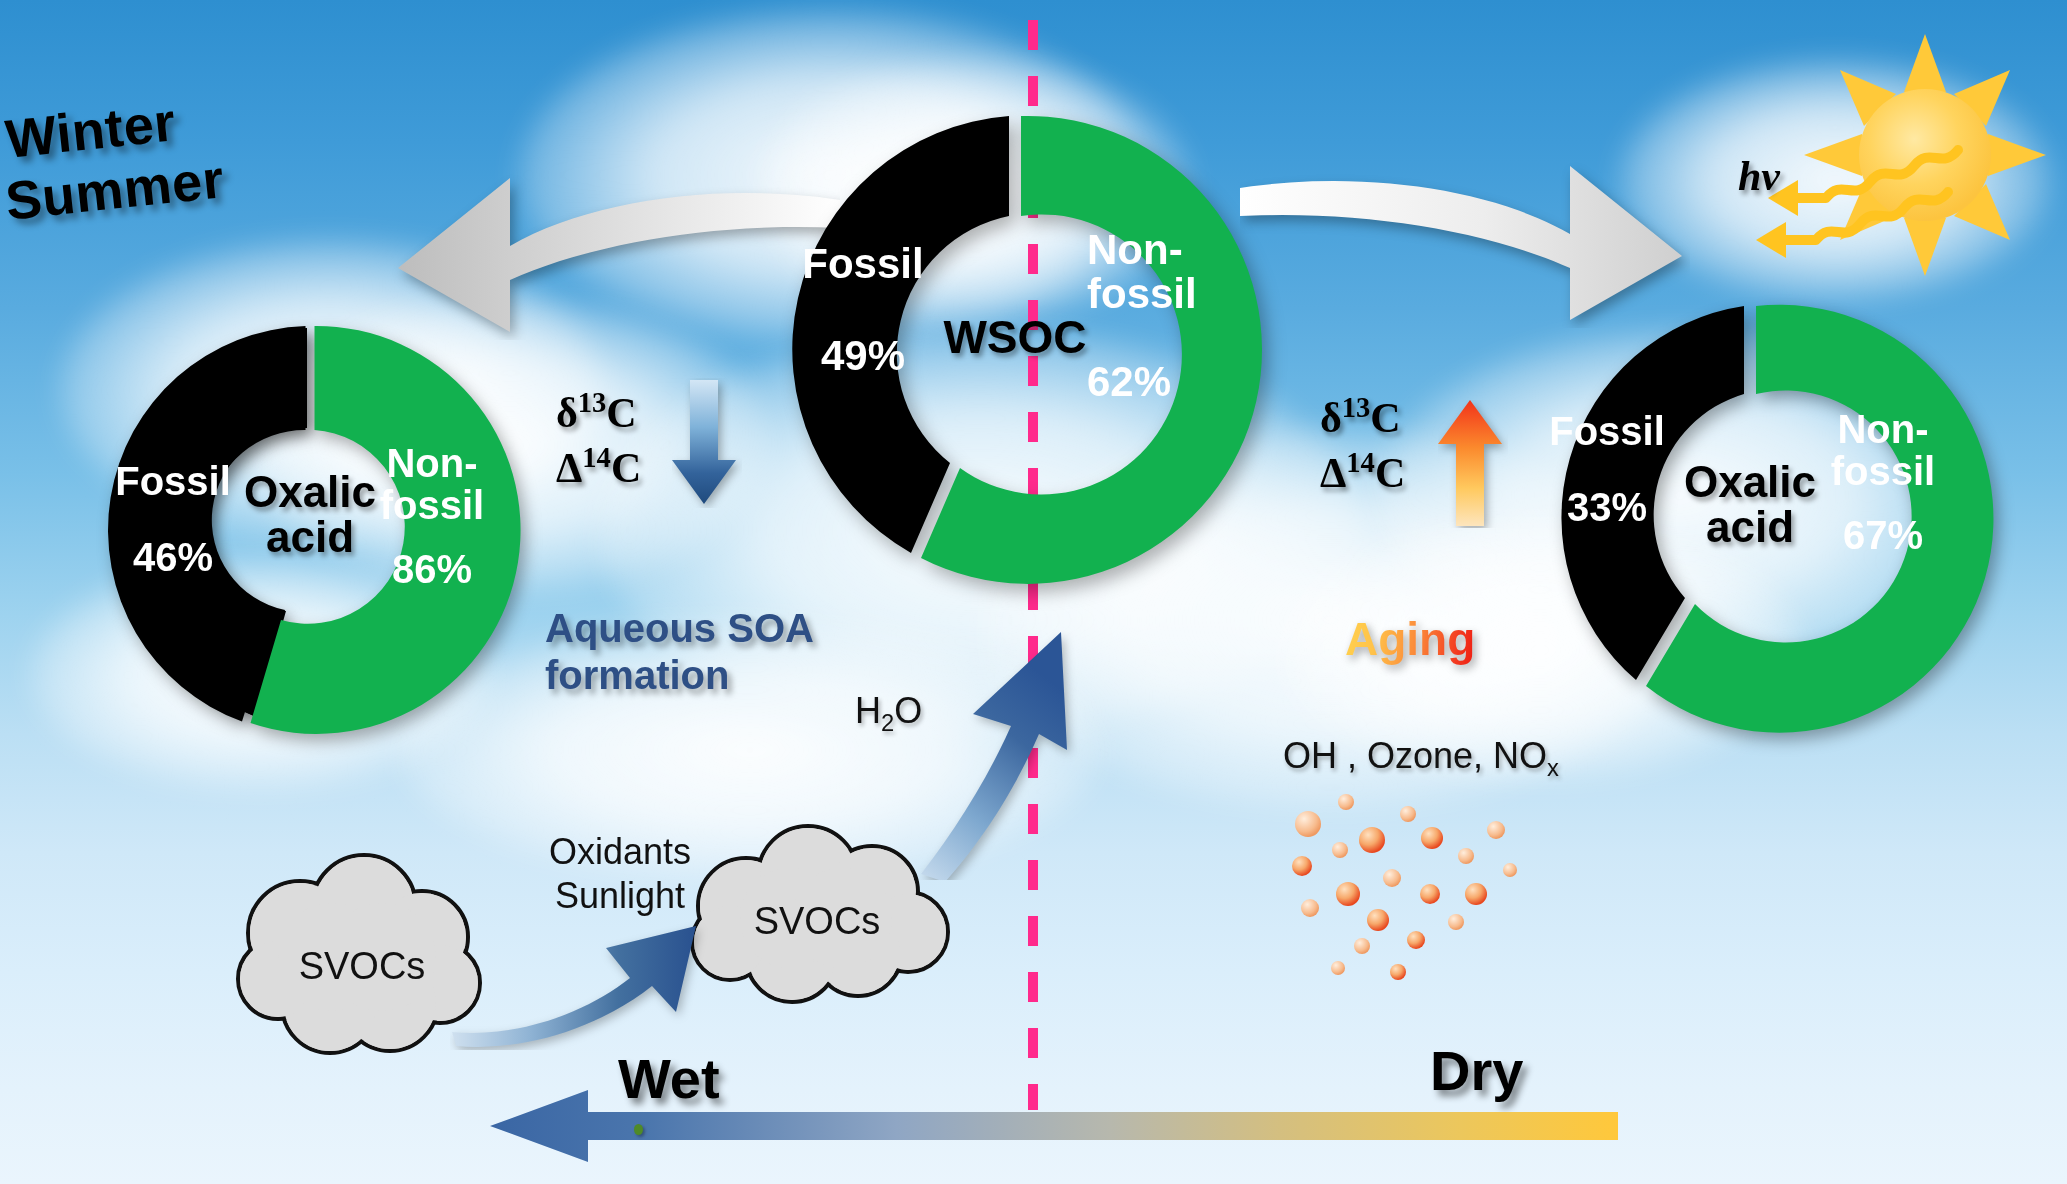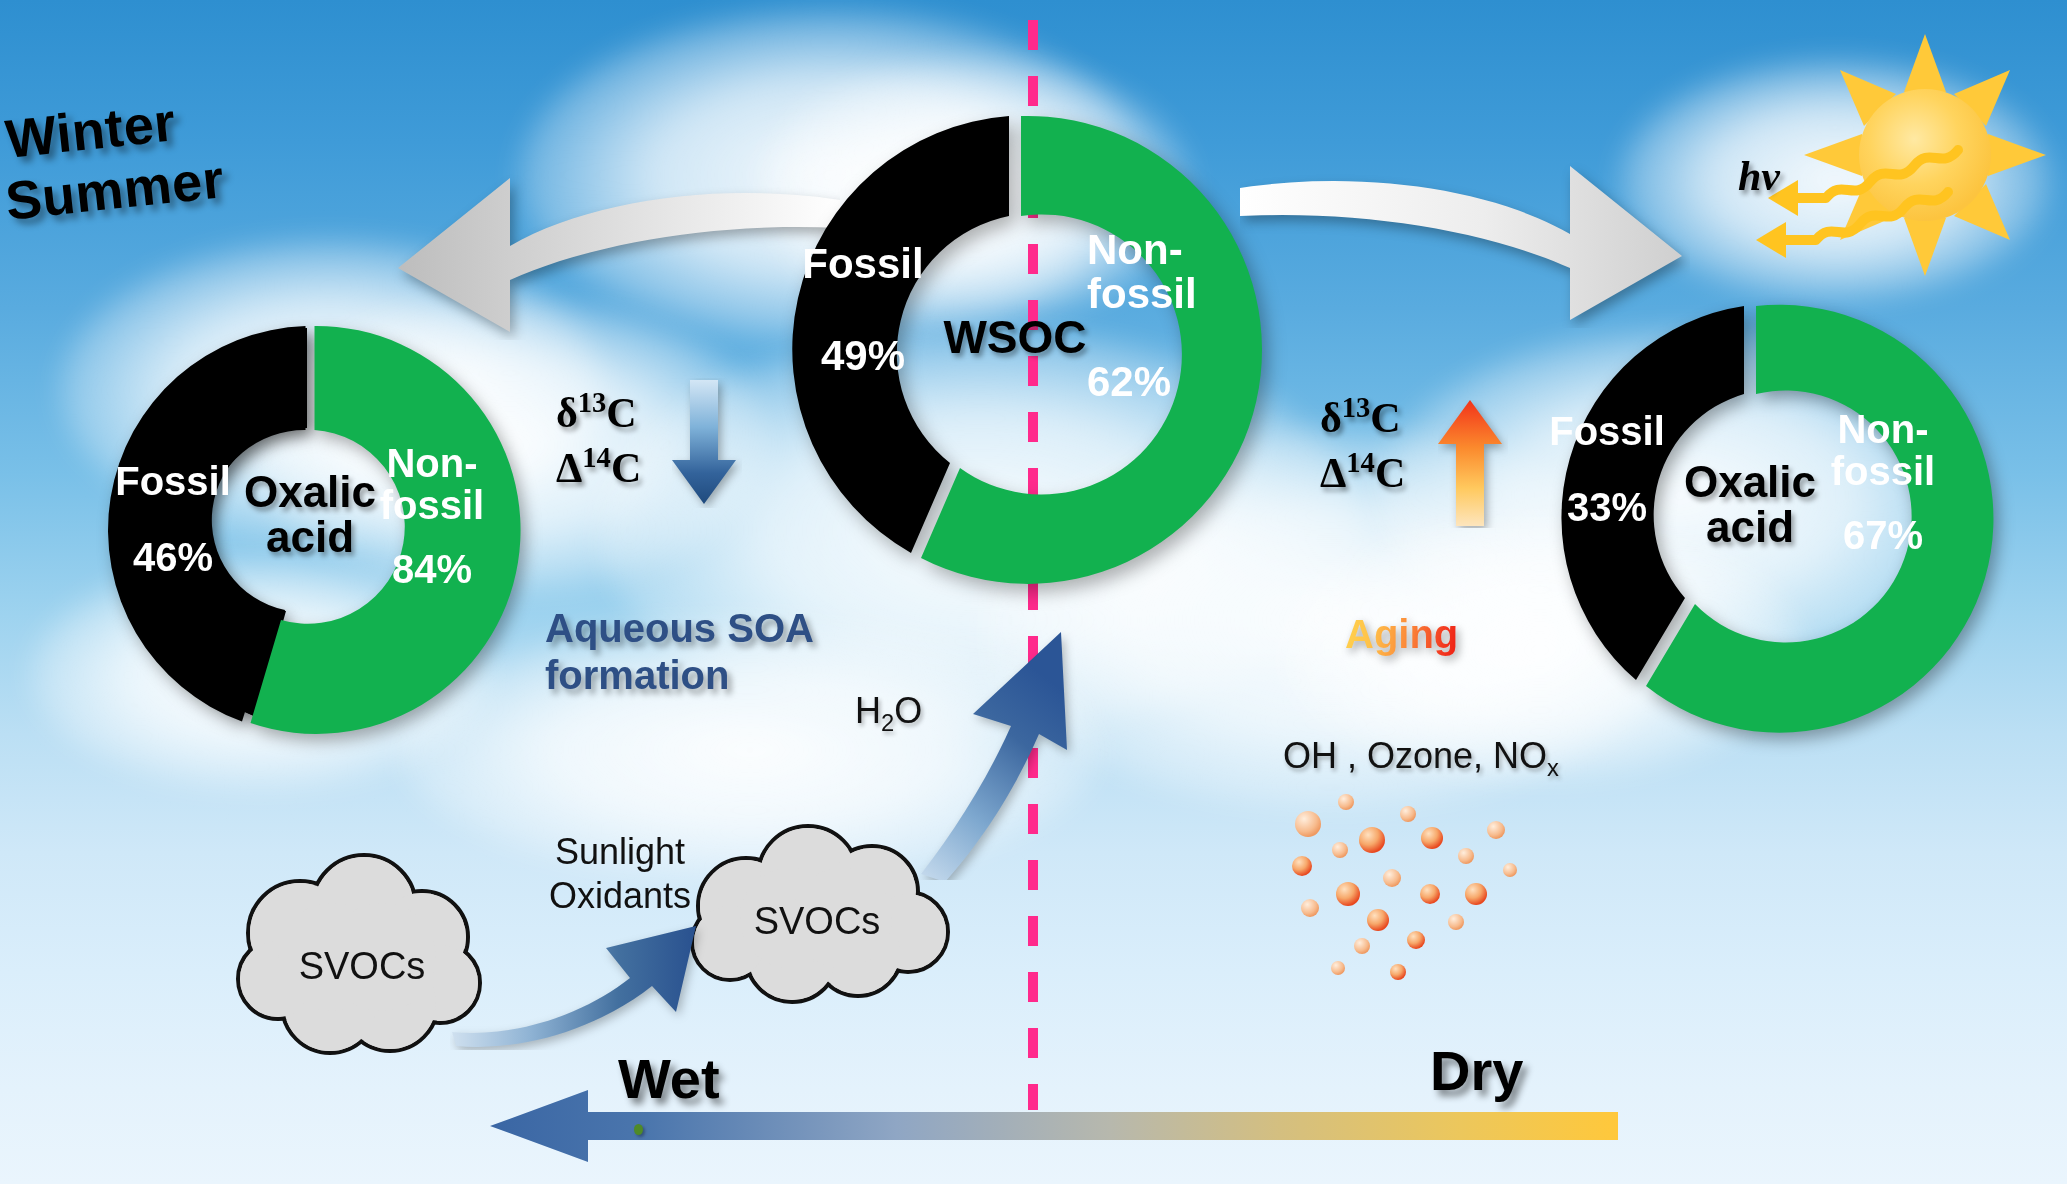--- a/index.html
+++ b/index.html
@@ -92,21 +92,21 @@
     color: #2e4f85;
     font-weight: bold;
     font-size: 40px;
     line-height: 1.18;
     text-shadow: 4px 5px 6px rgba(0,0,0,0.35);
   }
 
   
   .aging {
     position: absolute;
-    font-size: 40px;
+    font-size: 46px;
     font-weight: bold;
     background: linear-gradient(100deg, #ffd24d 0%, #ffc24a 25%, #fb8a3a 55%, #f33b21 85%, #ee1c11 100%);
     -webkit-background-clip: text;
     background-clip: text;
     color: transparent;
     filter: drop-shadow(3px 4px 4px rgba(0,0,0,0.35));
   }
 
   
   .chem {
@@ -235,21 +235,21 @@
     </div>
 
     <div class="slice-label" style="left:-22px; top:140px; width:190px; font-size:40px;">
       <div>Fossil</div>
       <div style="margin-top:34px;">46%</div>
     </div>
 
     <div class="slice-label" style="left:252px; top:122px; width:160px; font-size:40px;">
       <div>Non-</div>
       <div>fossil</div>
-      <div style="margin-top:22px;">84%</div>
+      <div style="margin-top:22px;">86%</div>
     </div>
   </div>
 
   <div class="donut-wrap" style="left:775px; top:110px; width:480px; height:480px;">
     <svg viewBox="0 0 480 480" width="480" height="480">
       <g style="filter:drop-shadow(6px 8px 9px rgba(0,0,0,0.30))">
 
         <path d="M 234,6
                  A 234,234 0 0 0 136,443
                  L 175,353
@@ -432,22 +432,22 @@
       <circle cx="186" cy="142" r="42"></circle>
       <circle cx="120" cy="146" r="44"></circle>
       <circle cx="58" cy="132" r="36"></circle>
       <circle cx="118" cy="108" r="50"></circle>
       <circle cx="170" cy="108" r="50"></circle>
     </g>
   </svg>
   <div class="blob-label" style="left:712px; top:900px; width:210px;">SVOCs</div>
 
   <div class="note" style="left:500px; top:830px; width:240px;">
+    <div>Oxidants</div>
     <div>Sunlight</div>
-    <div>Oxidants</div>
   </div>
 
   <svg class="abs" style="left:450px; top:920px; width:260px; height:130px;">
     <defs>
       <linearGradient id="bluecurve" x1="0" y1="0" x2="1" y2="0">
         <stop offset="0%" stop-color="#cfe0ef"></stop>
         <stop offset="32%" stop-color="#8fb3d4"></stop>
         <stop offset="68%" stop-color="#43709f"></stop>
         <stop offset="100%" stop-color="#29518f"></stop>
       </linearGradient>

